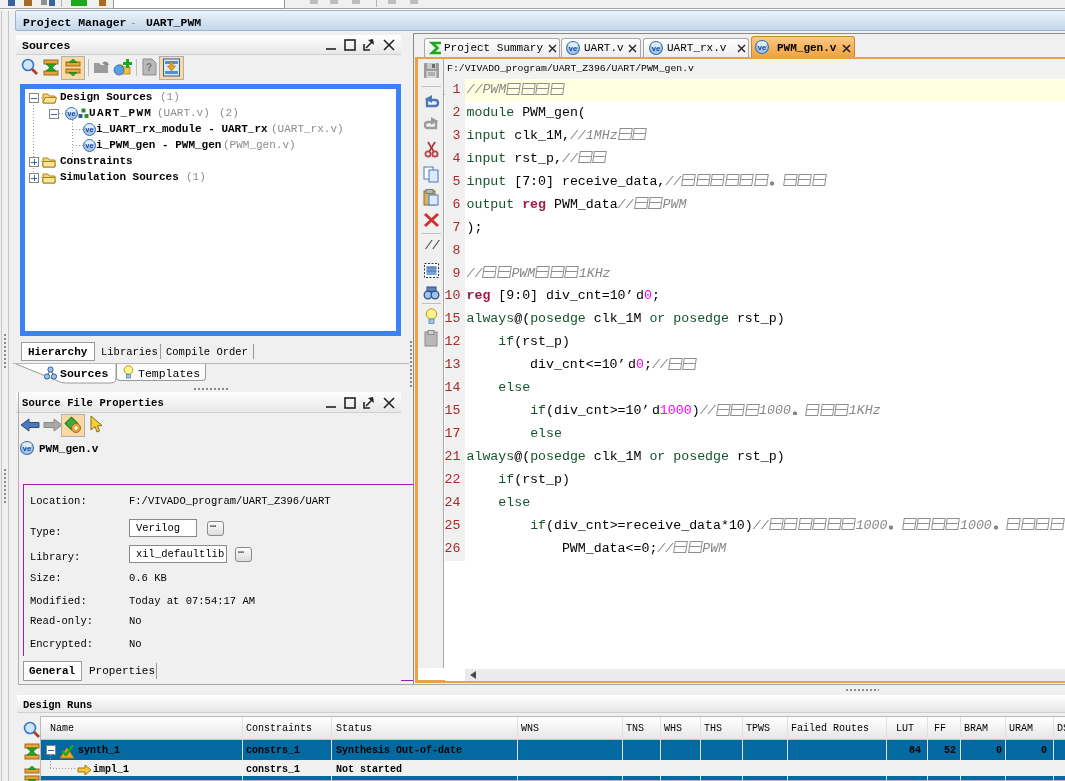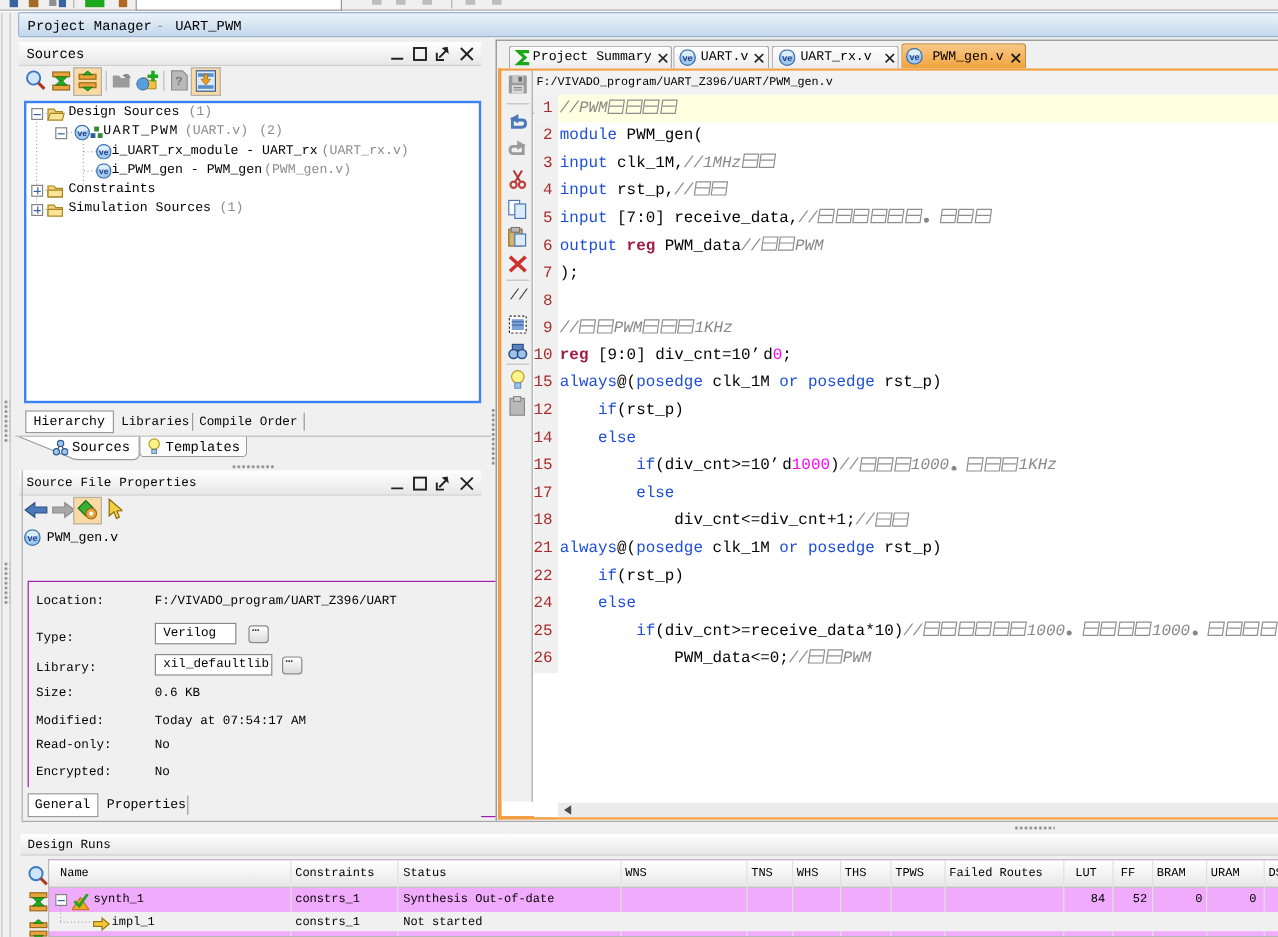--- a/index.html
+++ b/index.html
@@ -1,20 +1,20 @@
 <!DOCTYPE html>
 <html><head><meta charset="utf-8">
 <style>
 *{margin:0;padding:0;box-sizing:border-box}
 html,body{width:1065px;height:781px;overflow:hidden;background:#f0f0f0;
  font-family:"Liberation Mono",monospace;-webkit-font-smoothing:antialiased}
 .abs{position:absolute}
-.bold{font-weight:normal}
+.bold{font-weight:bold}
 .hdr{background:linear-gradient(#ffffff,#e7e7e7);border-bottom:1px solid #d0d0d0}
-.k{color:#1d4ed8}
+.k{color:#14532d}
 .t{color:#a01b44;font-weight:bold}
 .n{color:#ff00ff}
 .q{margin-right:2.5px}
 .c{color:#888;font-style:italic}
 .cj{display:inline-block;width:12.5px;height:11.5px;border:1px solid #8e8e8e;margin:0 1px;vertical-align:-1px;transform:skewX(-8deg);background:linear-gradient(#8e8e8e,#8e8e8e) 50% 50%/100% 1px no-repeat}
 .cjc{display:inline-block;width:14.5px;height:11.5px;vertical-align:-1px;background:radial-gradient(circle at 4px 9.5px,#888 1.8px,rgba(0,0,0,0) 2.4px)}
 .grey{color:#8c8c8c;font-weight:normal}
 svg{display:block}
 .dotv{width:1px;background-image:linear-gradient(#9a9a9a 1px,rgba(0,0,0,0) 1px);background-size:1px 3px}
 .doth{height:1px;background-image:linear-gradient(90deg,#9a9a9a 1px,rgba(0,0,0,0) 1px);background-size:3px 1px}
@@ -111,21 +111,21 @@
  <text x="7" y="13" font-size="10" font-weight="bold" fill="#777" text-anchor="middle" font-family="Liberation Sans">?</text>
 </svg>
 <div class="abs" style="left:159px;top:56px;width:25px;height:24px;background:#fbd9a2;border:1px solid #b0b0b0"></div>
 <svg class="abs" style="left:163px;top:58px" width="17" height="19" viewBox="0 0 17 19">
  <rect x="0.5" y="1" width="16" height="17" fill="#dcebfa" stroke="#2b5c9b"></rect>
  <rect x="2" y="3" width="13" height="3" fill="#5a8ec8"></rect>
  <rect x="2" y="13" width="13" height="3" fill="#5a8ec8"></rect>
  <path d="M8.5,13 L4.5,8 L7,8 L7,4 L10,4 L10,8 L12.5,8 Z" fill="#e8a020" stroke="#9a6a1a" stroke-width="0.6"></path>
 </svg>
 
-<div class="abs" style="left:20px;top:84px;width:381px;height:252px;background:#fff;border:2px solid #3b82f6;overflow:hidden;font-size:11px">
+<div class="abs" style="left:20px;top:84px;width:381px;height:252px;background:#fff;border:5px solid #3b82f6;overflow:hidden;font-size:11px">
 
  <div class="abs dotv" style="left:8px;top:13px;height:72px"></div>
  <div class="abs dotv" style="left:47px;top:31px;height:43px"></div>
  <div class="abs doth" style="left:13px;top:8px;width:12px"></div>
  <div class="abs doth" style="left:34px;top:24px;width:6px"></div>
  <div class="abs doth" style="left:48px;top:40px;width:10px"></div>
  <div class="abs doth" style="left:48px;top:56px;width:10px"></div>
  <div class="abs doth" style="left:13px;top:72px;width:12px"></div>
  <div class="abs doth" style="left:13px;top:88px;width:12px"></div>
 
@@ -312,21 +312,21 @@
   <polygon points="3,5 13,5 8,10" fill="#22aa22" stroke="#0a660a" stroke-width="0.5"></polygon>
   <polygon points="3,12 13,12 8,7.5" fill="#22aa22" stroke="#0a660a" stroke-width="0.5"></polygon>
  </svg>
  <svg class="abs" style="left:11px;top:72px" width="16" height="17" viewBox="0 0 16 17">
   <rect x="1" y="3" width="14" height="4" fill="#e8a33d" stroke="#9a6a1a"></rect>
   <rect x="1" y="10" width="14" height="4" fill="#e8a33d" stroke="#9a6a1a"></rect>
   <polygon points="4,3.5 12,3.5 8,0" fill="#22aa22" stroke="#0a660a" stroke-width="0.5"></polygon>
   <polygon points="4,13.5 12,13.5 8,17" fill="#22aa22" stroke="#0a660a" stroke-width="0.5"></polygon>
  </svg>
 
- <div class="abs" style="left:27px;top:22px;width:1025px;height:65px;background:#f0abfc;border:1px solid #b8b8b8;border-right:none;font-size:10px">
+ <div class="abs" style="left:27px;top:22px;width:1025px;height:65px;background:#0369a1;border:1px solid #b8b8b8;border-right:none;font-size:10px">
   <div class="abs hdr" style="left:0;top:0;width:100%;height:23px;border-bottom:1px solid #c4c4c4"></div>
   <span class="abs" style="left:9px;top:6px">Name</span>
   <span class="abs" style="left:205px;top:6px">Constraints</span>
   <span class="abs" style="left:295px;top:6px">Status</span>
   <span class="abs" style="left:480px;top:6px">WNS</span>
   <span class="abs" style="left:585px;top:6px">TNS</span>
   <span class="abs" style="left:623px;top:6px">WHS</span>
   <span class="abs" style="left:663px;top:6px">THS</span>
   <span class="abs" style="left:705px;top:6px">TPWS</span>
   <span class="abs" style="left:750px;top:6px">Failed Routes</span>
@@ -508,24 +508,24 @@
 <div class="r"><span class="g">3</span><span class="s"><span class="k">input</span> clk_1M,<span class="c">//1MHz<i class="cj"></i><i class="cj"></i></span></span></div>
 <div class="r"><span class="g">4</span><span class="s"><span class="k">input</span> rst_p,<span class="c">//<i class="cj"></i><i class="cj"></i></span></span></div>
 <div class="r"><span class="g">5</span><span class="s"><span class="k">input</span> [7:0] receive_data,<span class="c">//<i class="cj"></i><i class="cj"></i><i class="cj"></i><i class="cj"></i><i class="cj"></i><i class="cj"></i><i class="cjc"></i><i class="cj"></i><i class="cj"></i><i class="cj"></i></span></span></div>
 <div class="r"><span class="g">6</span><span class="s"><span class="k">output</span> <span class="t">reg</span> PWM_data<span class="c">//<i class="cj"></i><i class="cj"></i>PWM</span></span></div>
 <div class="r"><span class="g">7</span><span class="s">);</span></div>
 <div class="r"><span class="g">8</span><span class="s"></span></div>
 <div class="r"><span class="g">9</span><span class="s"><span class="c">//<i class="cj"></i><i class="cj"></i>PWM<i class="cj"></i><i class="cj"></i><i class="cj"></i>1KHz</span></span></div>
 <div class="r"><span class="g">10</span><span class="s"><span class="t">reg</span> [9:0] div_cnt=10<span class="q">’</span>d<span class="n">0</span>;</span></div>
 <div class="r"><span class="g">15</span><span class="s"><span class="k">always</span>@(<span class="k">posedge</span> clk_1M <span class="k">or</span> <span class="k">posedge</span> rst_p)</span></div>
 <div class="r"><span class="g">12</span><span class="s">    <span class="k">if</span>(rst_p)</span></div>
+<div class="r"><span class="g">13</span><span class="s">        div_cnt&lt;=10<span class="q">’</span>d<span class="n">0</span>;<span class="c">//<i class="cj"></i><i class="cj"></i></span></span></div>
 <div class="r"><span class="g">14</span><span class="s">    <span class="k">else</span></span></div>
 <div class="r"><span class="g">15</span><span class="s">        <span class="k">if</span>(div_cnt&gt;=10<span class="q">’</span>d<span class="n">1000</span>)<span class="c">//<i class="cj"></i><i class="cj"></i><i class="cj"></i>1000<i class="cjc"></i><i class="cj"></i><i class="cj"></i><i class="cj"></i>1KHz</span></span></div>
 <div class="r"><span class="g">17</span><span class="s">        <span class="k">else</span></span></div>
-<div class="r"><span class="g">18</span><span class="s">            div_cnt&lt;=div_cnt+1;<span class="c">//<i class="cj"></i><i class="cj"></i></span></span></div>
 <div class="r"><span class="g">21</span><span class="s"><span class="k">always</span>@(<span class="k">posedge</span> clk_1M <span class="k">or</span> <span class="k">posedge</span> rst_p)</span></div>
 <div class="r"><span class="g">22</span><span class="s">    <span class="k">if</span>(rst_p)</span></div>
 <div class="r"><span class="g">24</span><span class="s">    <span class="k">else</span></span></div>
 <div class="r"><span class="g">25</span><span class="s">        <span class="k">if</span>(div_cnt&gt;=receive_data*10)<span class="c">//<i class="cj"></i><i class="cj"></i><i class="cj"></i><i class="cj"></i><i class="cj"></i><i class="cj"></i>1000<i class="cjc"></i><i class="cj"></i><i class="cj"></i><i class="cj"></i><i class="cj"></i>1000<i class="cjc"></i><i class="cj"></i><i class="cj"></i><i class="cj"></i><i class="cj"></i></span></span></div>
 <div class="r"><span class="g">26</span><span class="s">            PWM_data&lt;=0;<span class="c">//<i class="cj"></i><i class="cj"></i>PWM</span></span></div>
 </div>
 
 <div class="abs" style="left:444.5px;top:668px;width:620px;height:13px;background:#fff"></div>
 <div class="abs" style="left:465px;top:668.5px;width:600px;height:12.5px;background:#ebebeb">
  <svg class="abs" style="left:3px;top:1px" width="10" height="10" viewBox="0 0 10 10">

